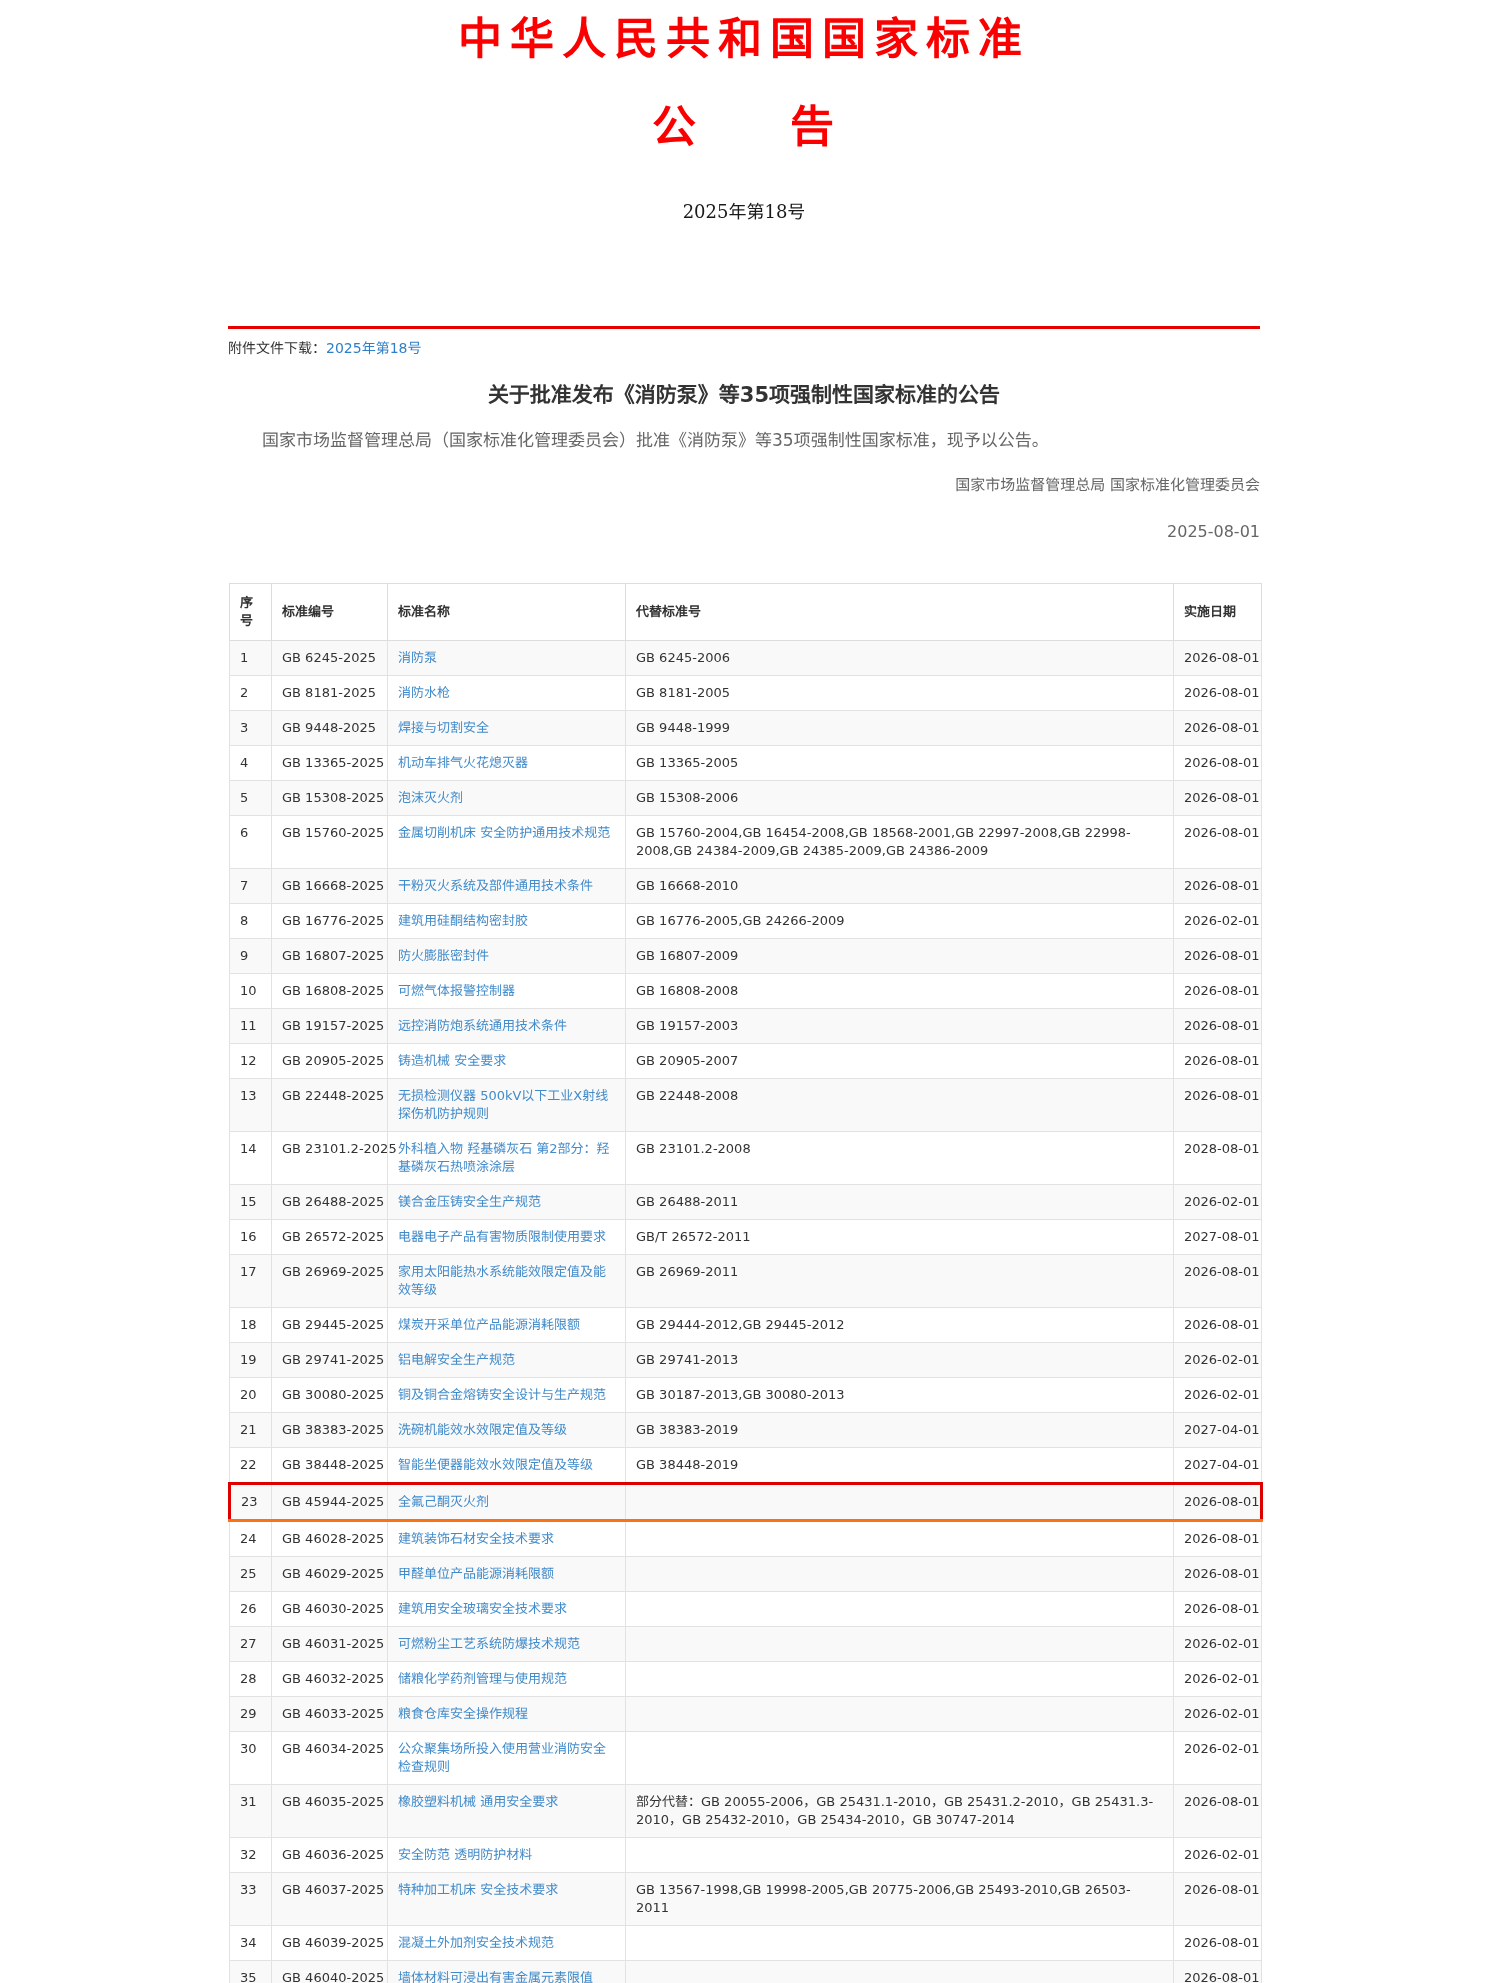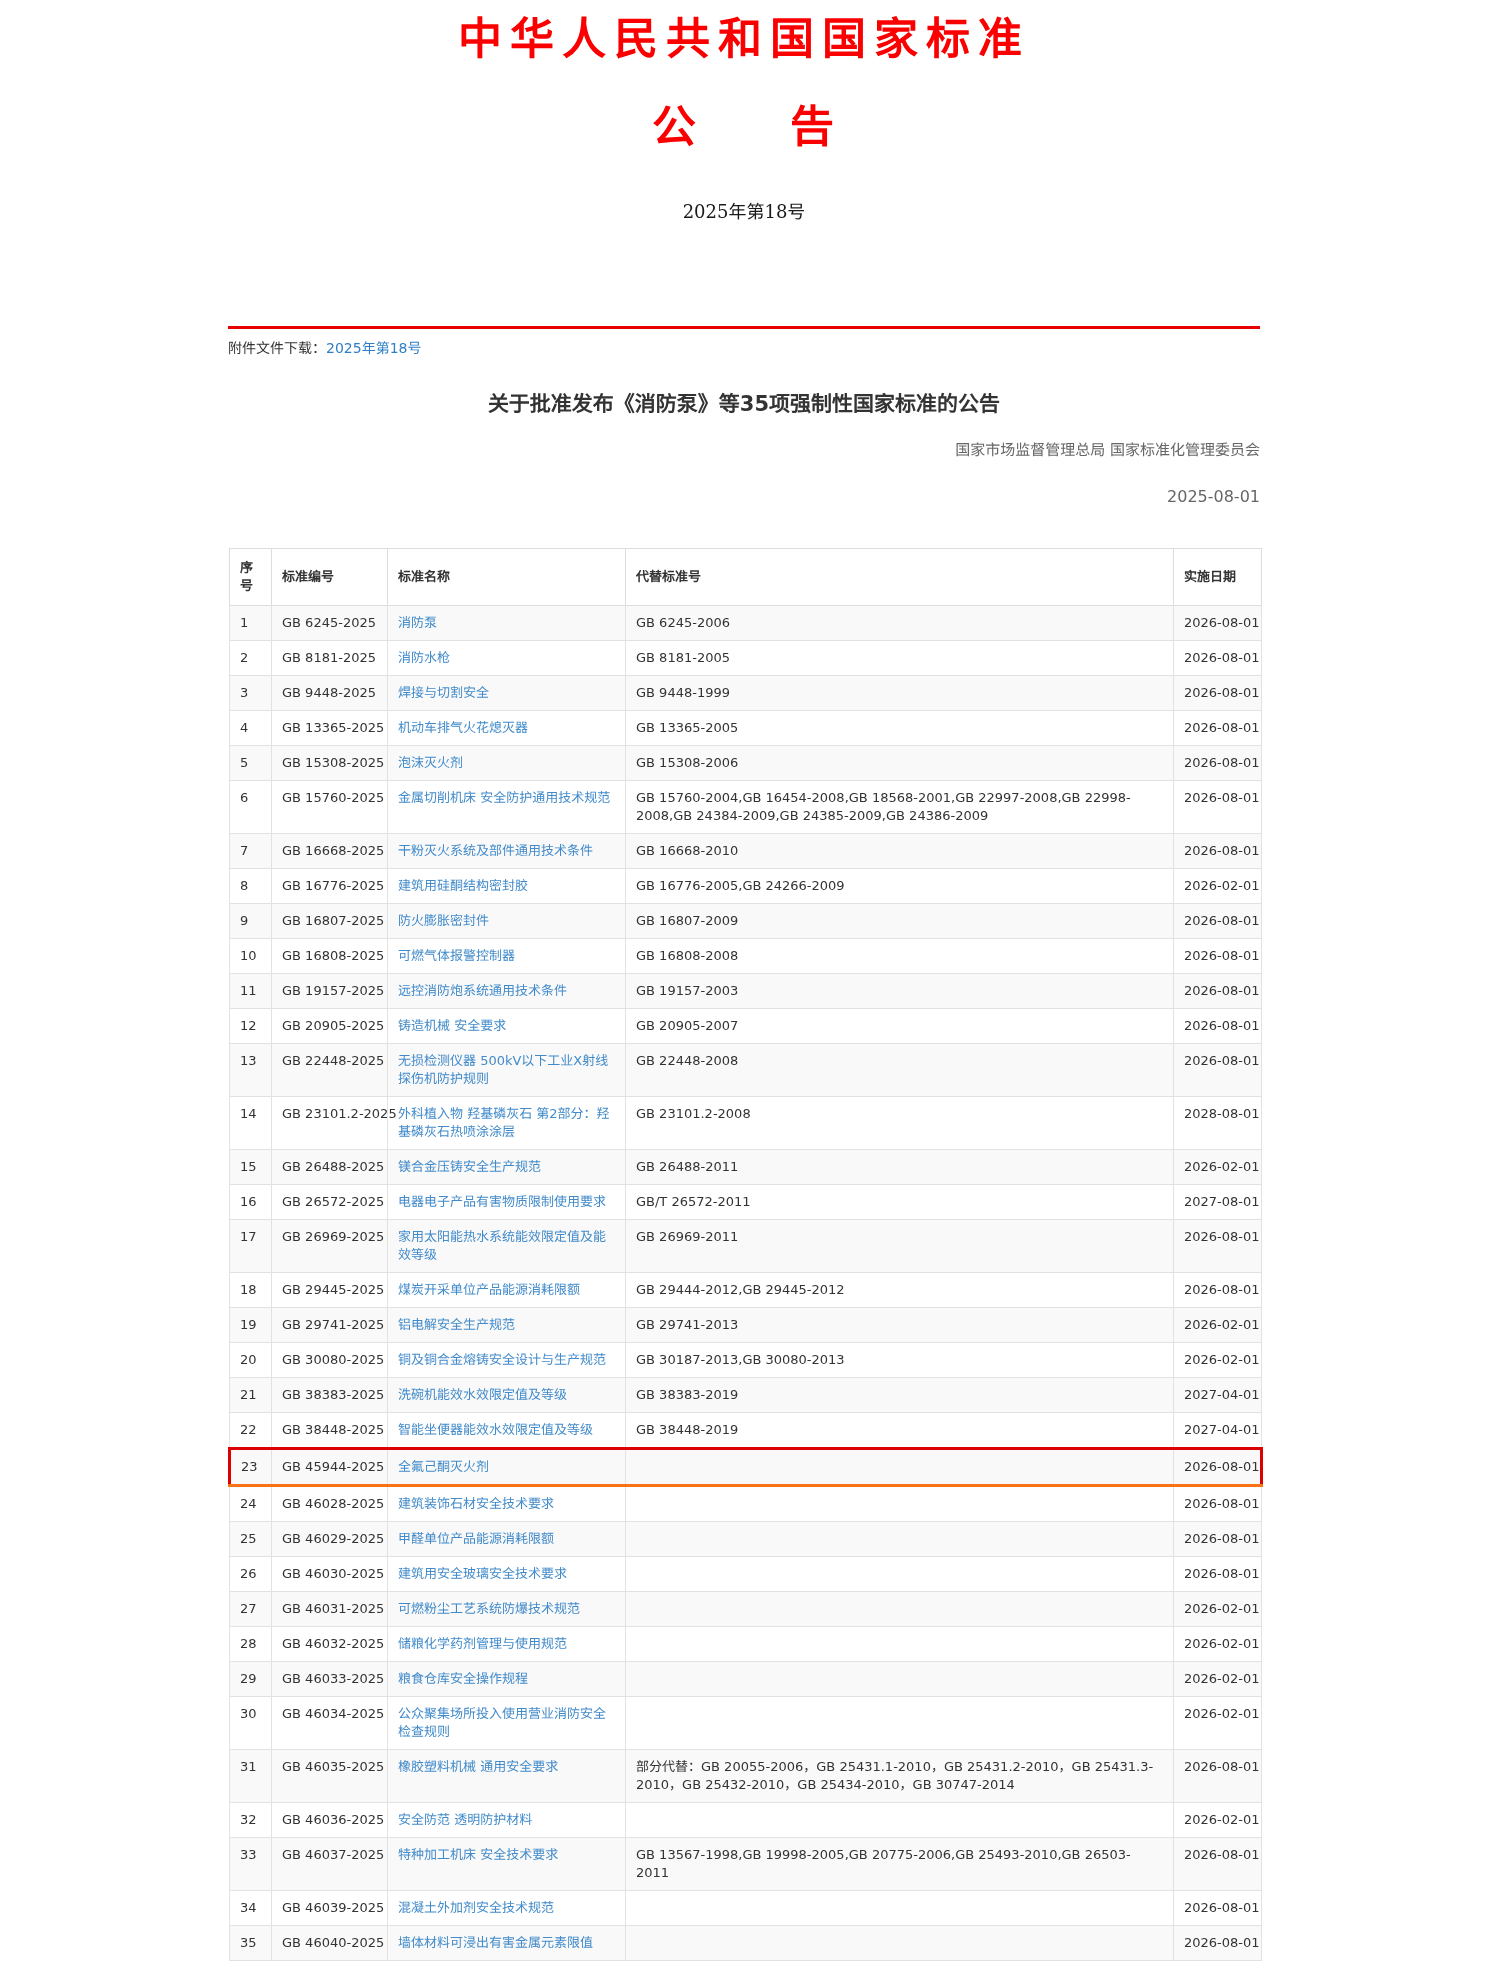--- a/index.html
+++ b/index.html
@@ -24,21 +24,21 @@
   }
   .issue-no{
     margin-top:50px;text-align:center;
     font-family:"DejaVu Serif","Liberation Serif",serif;
     font-size:18px;line-height:24px;color:#1a1a1a;
   }
   .red-rule{margin-top:102px;height:3px;background:#e60000;}
   .attachment{margin-top:9px;font-size:14px;line-height:20px;color:#333;}
   .attachment a{color:#2e7fc7;text-decoration:none;}
   h2.announce-title{
-    margin:32px 0 0;text-align:center;
+    margin:23px 0 0;text-align:center;
     font-size:21px;line-height:28px;font-weight:bold;color:#333;
   }
   p.body-text{
     margin:18px 0 0;text-indent:2em;
     font-size:17px;line-height:26px;color:#666666;
   }
   .issuer{margin-top:20px;text-align:right;font-size:15px;line-height:24px;color:#666666;}
   .pub-date{margin-top:24px;text-align:right;font-size:16px;line-height:22px;color:#666666;}
 
   table.standards{
@@ -79,20 +79,21 @@
   <div class="issue-no">2025年第18号</div>
 
   <div class="red-rule"></div>
 
   <div class="attachment">
     <span>附件文件下载：</span><a href="#">2025年第18号</a>
   </div>
 
   <h2 class="announce-title">关于批准发布《消防泵》等35项强制性国家标准的公告</h2>
 
+  <p class="body-text">国家市场监督管理总局（国家标准化管理委员会）批准《消防泵》等35项强制性国家标准，现予以公告。</p>
 
   <div class="issuer">国家市场监督管理总局 国家标准化管理委员会</div>
 
   <div class="pub-date">2025-08-01</div>
 
   <table class="standards">
     <colgroup>
       <col class="c-index">
         <col class="c-code">
         <col class="c-name">

